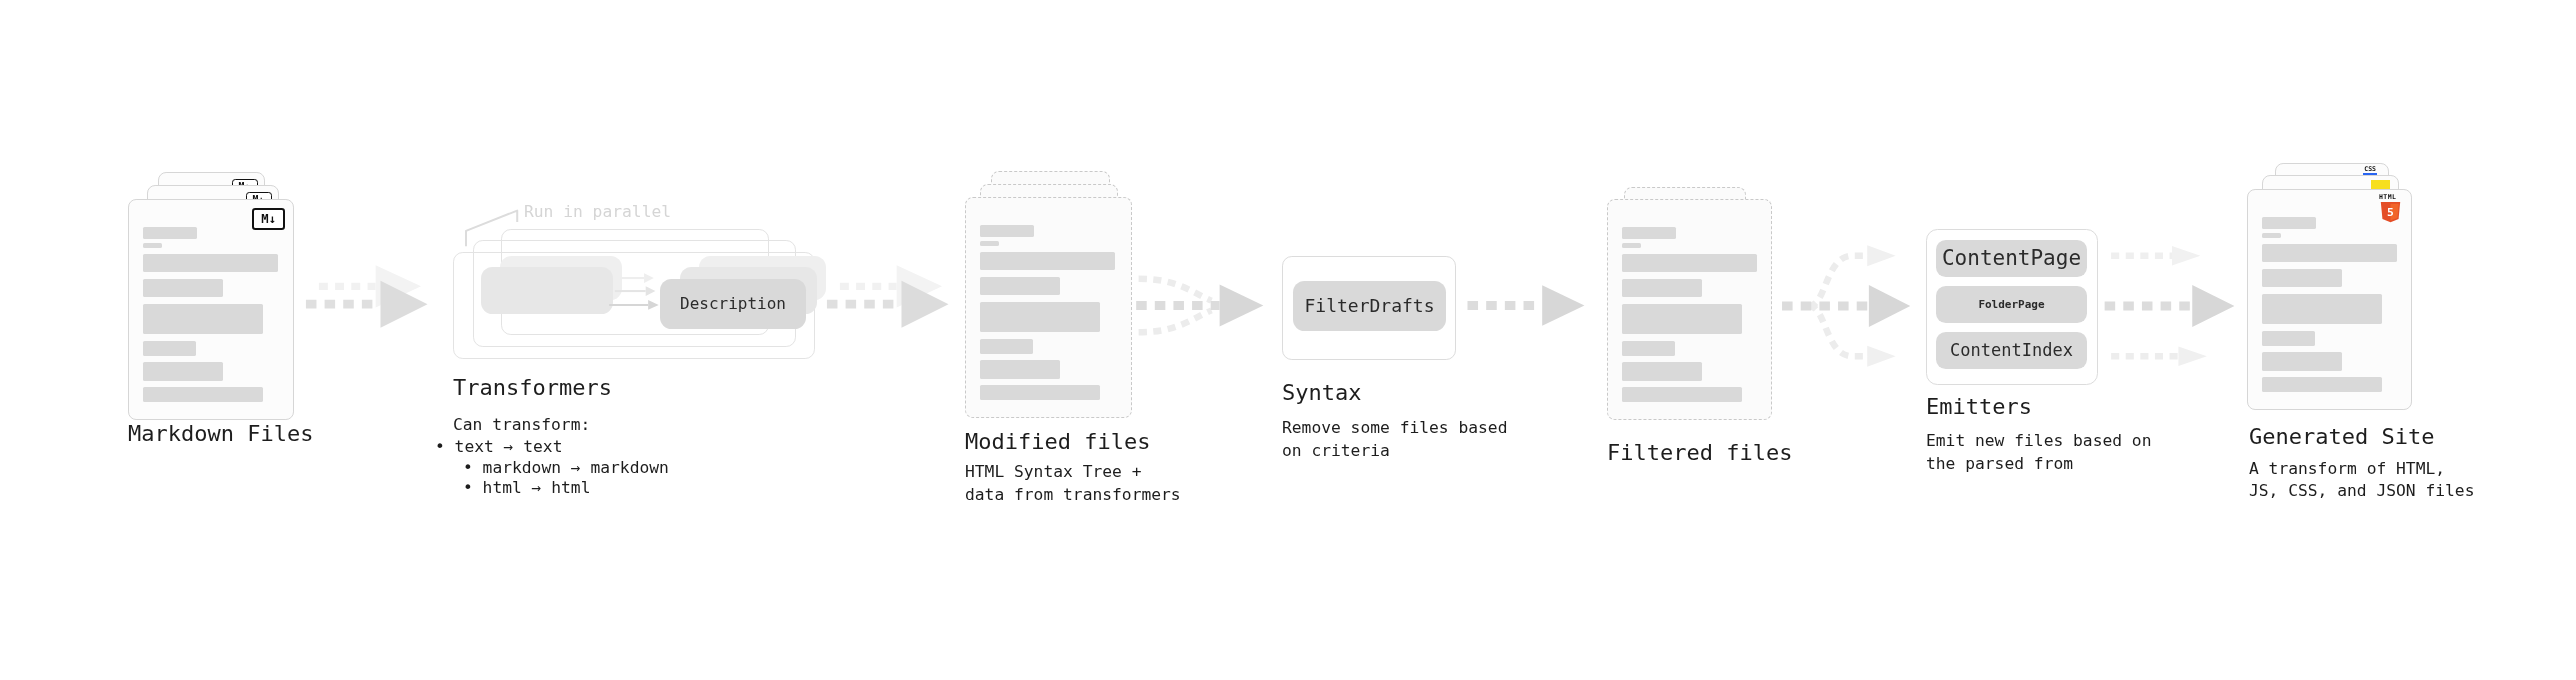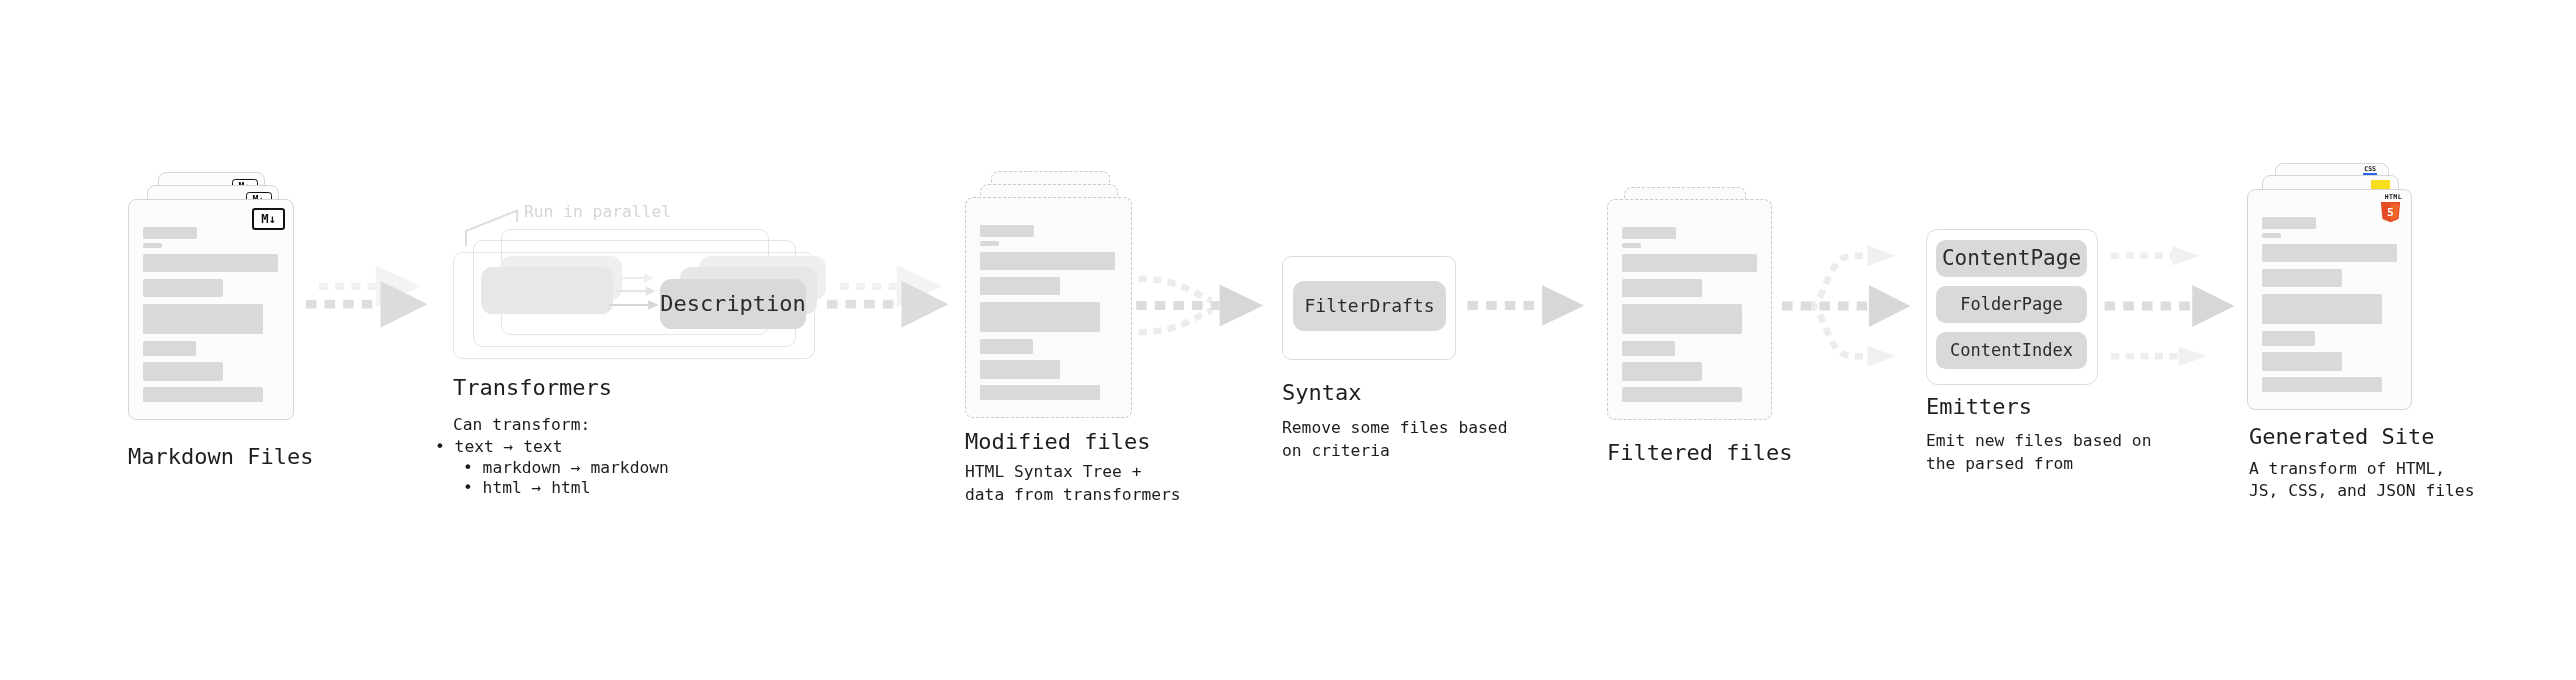--- a/index.html
+++ b/index.html
@@ -36,21 +36,21 @@
   .stage-title{position:absolute;font-size:22px;font-weight:500;color:#1d1d1d;white-space:nowrap;}
   .stage-desc{position:absolute;font-size:16.3px;color:#1d1d1d;white-space:nowrap;line-height:23px;}
   .note-text{position:absolute;font-size:16.3px;color:#d5d5d5;white-space:nowrap;}
   .bullet-line{position:absolute;font-size:16.3px;color:#1d1d1d;white-space:nowrap;}
 
   
   .css-badge{position:absolute;right:10.6px;top:1.6px;text-align:center;}
   .css-badge .css-txt{font-size:6.5px;font-weight:bold;color:#111;line-height:6.5px;letter-spacing:0;}
   .css-badge .css-bar{width:14.6px;height:2.4px;background:#2965f1;margin-top:0.8px;}
   .js-badge{position:absolute;right:8.1px;top:4.1px;width:18.7px;height:9px;background:#f7df1e;}
-  .html5-badge{position:absolute;right:9px;top:4.1px;width:23px;text-align:right;}
+  .html5-badge{position:absolute;right:9px;top:4.1px;width:23px;text-align:left;}
   .html5-badge .html-txt{font-size:6.5px;font-weight:bold;color:#111;line-height:7.3px;letter-spacing:0.4px;}
 
   svg{position:absolute;overflow:visible;}
 </style>
 </head>
 <body>
 
 <div id="canvas">
 
   <div>
@@ -66,21 +66,21 @@
         <div class="bar b1"></div>
         <div class="bar b2"></div>
         <div class="bar b3"></div>
         <div class="bar b4"></div>
         <div class="bar b5"></div>
         <div class="bar b6"></div>
         <div class="bar b7"></div>
         <div class="bar b8"></div>
       </div>
     </div>
-    <div class="stage-title" style="left:128px;top:444px;">Markdown Files</div>
+    <div class="stage-title" style="left:128px;top:421px;">Markdown Files</div>
   </div>
 
   <svg style="left:301px;top:262px;" width="142" height="77" viewBox="0 0 175 95">
     <line x1="22" y1="30" x2="92" y2="30" stroke="#f1f1f1" stroke-width="9" stroke-dasharray="11 9"></line>
     <polygon points="92,4 92,56 148,30" fill="#f3f3f3"></polygon>
     <line x1="6" y1="52" x2="98" y2="52" stroke="#dfdfdf" stroke-width="11" stroke-dasharray="13 10"></line>
     <polygon points="98,23 98,81 156,52" fill="#dcdcdc"></polygon>
   </svg>
 
   <div style="position:absolute;left:453px;top:195px;width:374px;height:171px;">
@@ -96,21 +96,21 @@
     <svg style="left:0;top:0;z-index:3;" width="374" height="171" viewBox="0 0 460 210">
       <path d="M16,63 L16,44 L79,19 L79,33" fill="none" stroke="#dcdcdc" stroke-width="2.5" stroke-linejoin="round"></path>
       <line x1="205" y1="102" x2="235" y2="102" stroke="#eeeeee" stroke-width="2.5"></line>
       <polygon points="235,96 235,108 247,102" fill="#eeeeee"></polygon>
       <line x1="199" y1="118" x2="237" y2="118" stroke="#e4e4e4" stroke-width="2.5"></line>
       <polygon points="237,112 237,124 249,118" fill="#e4e4e4"></polygon>
       <line x1="192" y1="135" x2="240" y2="135" stroke="#d6d6d6" stroke-width="2.5"></line>
       <polygon points="240,129 240,141 253,135" fill="#d6d6d6"></polygon>
     </svg>
 
-    <div class="pill" style="left:207px;top:84px;width:146px;height:50px;font-size:22px;line-height:50px;z-index:4;">Description</div>
+    <div class="pill" style="left:207px;top:84px;width:146px;height:50px;font-size:16px;line-height:50px;z-index:4;">Description</div>
 
     <div class="note-text" style="left:71px;top:6.5px;z-index:5;">Run in parallel</div>
   </div>
 
   <div class="stage-title" style="left:453px;top:375px;">Transformers</div>
   <div class="stage-desc" style="left:453px;top:413px;">Can transform:</div>
   <div class="bullet-line" style="left:435px;top:437px;">• text → text</div>
   <div class="bullet-line" style="left:463px;top:458px;">• markdown → markdown</div>
   <div class="bullet-line" style="left:463px;top:478px;">• html → html</div>
 
@@ -183,21 +183,21 @@
     <path d="M38,75 C60,75 58,137 92,137 L110,137" fill="none" stroke="#ececec" stroke-width="8" stroke-dasharray="10 8"></path>
     <polygon points="110,0 110,26 145,13" fill="#f0f0f0"></polygon>
     <polygon points="110,124 110,150 145,137" fill="#f0f0f0"></polygon>
     <line x1="5" y1="75" x2="112" y2="75" stroke="#dcdcdc" stroke-width="11" stroke-dasharray="13 10"></line>
     <polygon points="112,49 112,101 163,75" fill="#d7d7d7"></polygon>
   </svg>
 
   <div>
     <div class="panel-box" style="left:1926px;top:229px;width:172px;height:156px;border-radius:11.4px;"></div>
     <div class="pill" style="left:1936px;top:240px;width:151px;height:37px;font-size:21px;line-height:37px;border-radius:9.8px;">ContentPage</div>
-    <div class="pill" style="left:1936px;top:286px;width:151px;height:37px;font-size:17px;line-height:37px;border-radius:9.8px;">FolderPage</div>
+    <div class="pill" style="left:1936px;top:286px;width:151px;height:37px;font-size:11px;line-height:37px;border-radius:9.8px;font-weight:bold;">FolderPage</div>
     <div class="pill" style="left:1936px;top:332px;width:151px;height:37px;font-size:17px;line-height:37px;border-radius:9.8px;">ContentIndex</div>
     <div class="stage-title" style="left:1926px;top:394px;">Emitters</div>
     <div class="stage-desc" style="left:1926px;top:429px;">Emit new files based on</div>
     <div class="stage-desc" style="left:1926px;top:452px;">the parsed from</div>
   </div>
 
   <svg style="left:2103px;top:245px;" width="142" height="122" viewBox="0 0 175 150">
     <line x1="10" y1="13" x2="85" y2="13" stroke="#efefef" stroke-width="8" stroke-dasharray="10 8"></line>
     <polygon points="85,1 85,25 120,13" fill="#f1f1f1"></polygon>
     <line x1="2" y1="75" x2="110" y2="75" stroke="#dcdcdc" stroke-width="11" stroke-dasharray="13 10"></line>

